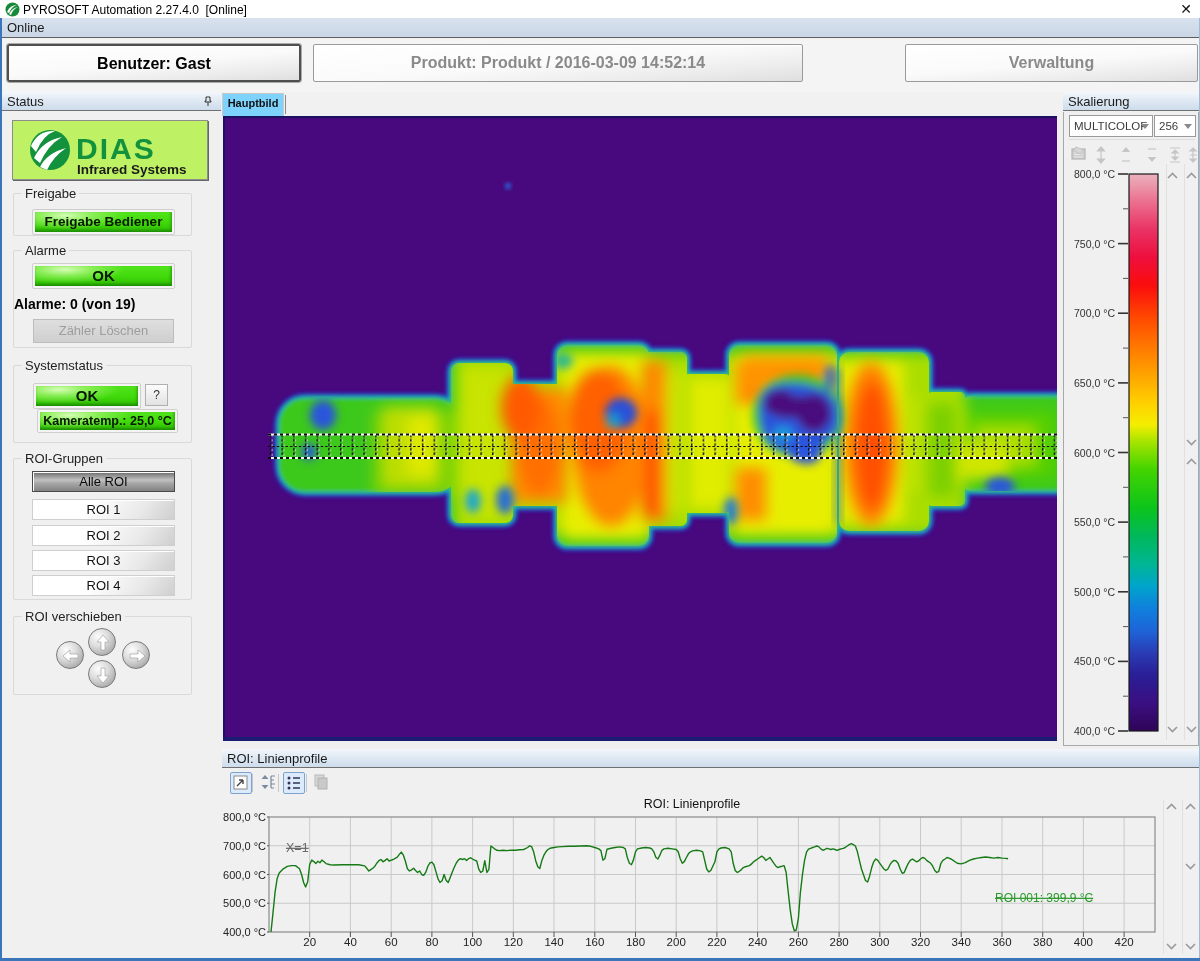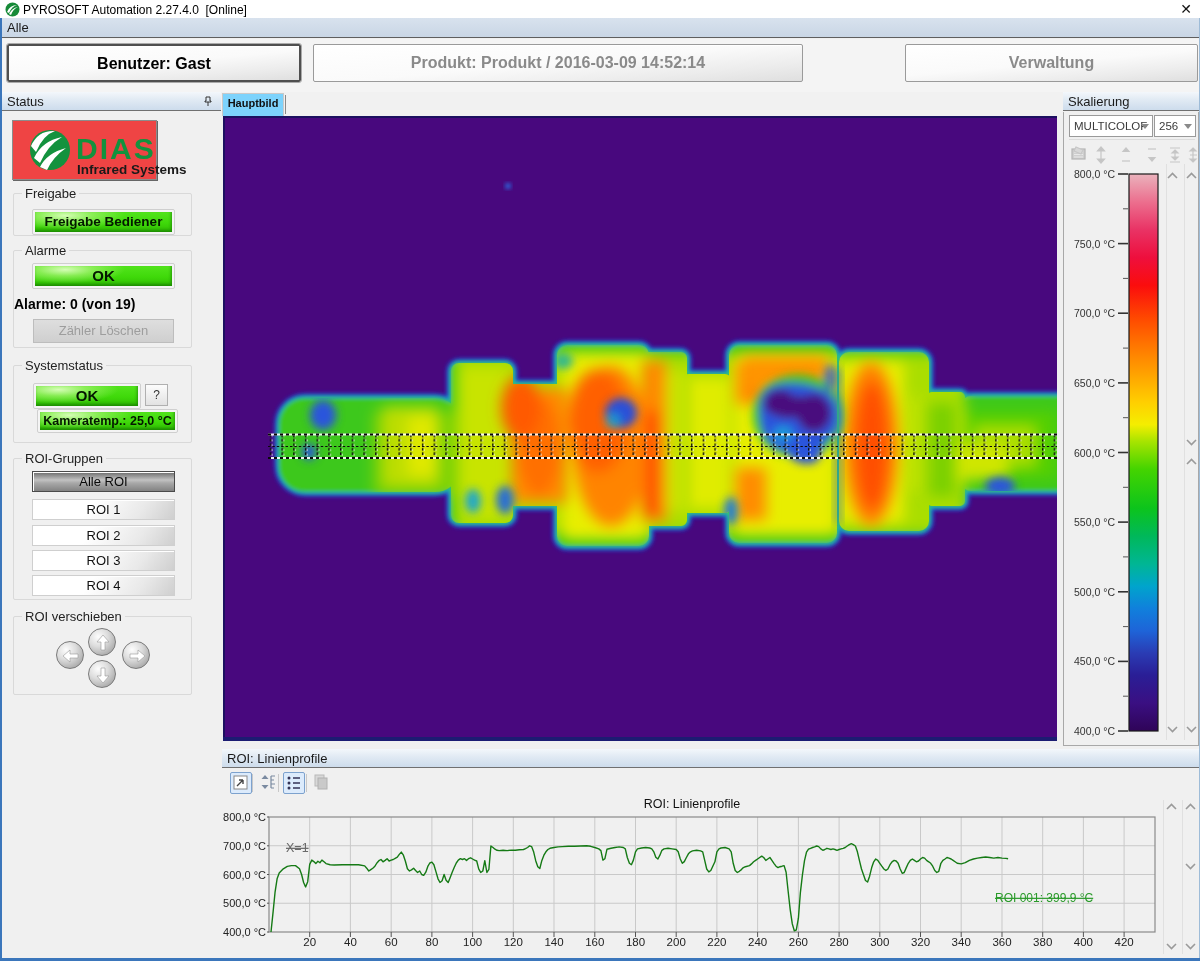--- a/index.html
+++ b/index.html
@@ -23,21 +23,21 @@
   line-height:36px; box-shadow:inset 0 1px 0 #fff; }
 #btn1 { left:5px; width:294px; color:#000; border:2px solid #4f4f4f; outline:1px solid #aaa; }
 #btn2 { left:311px; width:490px; }
 #btn3 { left:903px; width:293px; }
 
 #leftpanel { position:absolute; left:2px; top:92px; width:220px; height:866px; background:#f0f0f0; }
 .phead { background:linear-gradient(#f3f7fb 0%,#e2ebf4 40%,#cddcec 100%);
   border-bottom:1px solid #707070; height:19px; font-size:13px; color:#1a1a1a; padding:2px 0 0 5px; }
 #lph { position:absolute; left:0; top:0; width:219px; }
 #pin { position:absolute; right:8px; top:4px; width:10px; height:11px; }
-#logobox { position:absolute; left:10px; top:28px; width:145px; height:60px; background:#ef4444;
+#logobox { position:absolute; left:10px; top:28px; width:196px; height:60px; background:#bef264;
   border:1px solid #8c8c8c; box-shadow:1px 1px 0 #666; }
 .grpbox { position:absolute; left:11px; width:179px; border:1px solid #d9d9d9; border-radius:2px; }
 .grplabel { position:absolute; top:-8px; left:8px; background:#f0f0f0; padding:0 3px;
   font-size:13px; color:#222; }
 .greenbtn { position:absolute; left:19px; width:141px; height:24px;
   border:2px solid #f4f4f4; outline:1px solid #cfcfcf; border-radius:1px;
   background:
     radial-gradient(ellipse 60px 14px at 22% 18%, rgba(220,255,190,.95) 0%, rgba(190,250,140,.55) 45%, rgba(120,230,60,0) 100%),
     linear-gradient(180deg,#52e41c 0%,#3fd90a 55%,#30bd02 100%);
   box-shadow:inset -1px -2px 3px rgba(10,90,0,.5);
@@ -87,21 +87,21 @@
 <div id="win">
   <div id="titlebar">
     <svg class="abs" style="left:5px;top:2px" width="15" height="15" viewBox="0 0 15 15">
       <circle cx="7.5" cy="7.5" r="7" fill="#168a38"></circle>
       <path d="M2,10 Q5,3 12,3 Q7,4 4,11 Z" fill="#fff"></path>
       <path d="M4,12 Q7,6 13,5 Q8,7 6,13 Z" fill="#fff"></path>
     </svg>
     <div class="ttext">PYROSOFT Automation 2.27.4.0&nbsp; [Online]</div>
     <div id="closex">✕</div>
   </div>
-  <div id="menubar">Alle</div>
+  <div id="menubar">Online</div>
   <div id="borderL"></div>
     <div id="borderR"></div>
     <div id="borderB"></div>
   <div id="btnrow">
     <div class="bigbtn" id="btn1">Benutzer: Gast</div>
     <div class="bigbtn" id="btn2">Produkt: Produkt / 2016-03-09 14:52:14</div>
     <div class="bigbtn" id="btn3">Verwaltung</div>
   </div>
 
   <div id="leftpanel">

